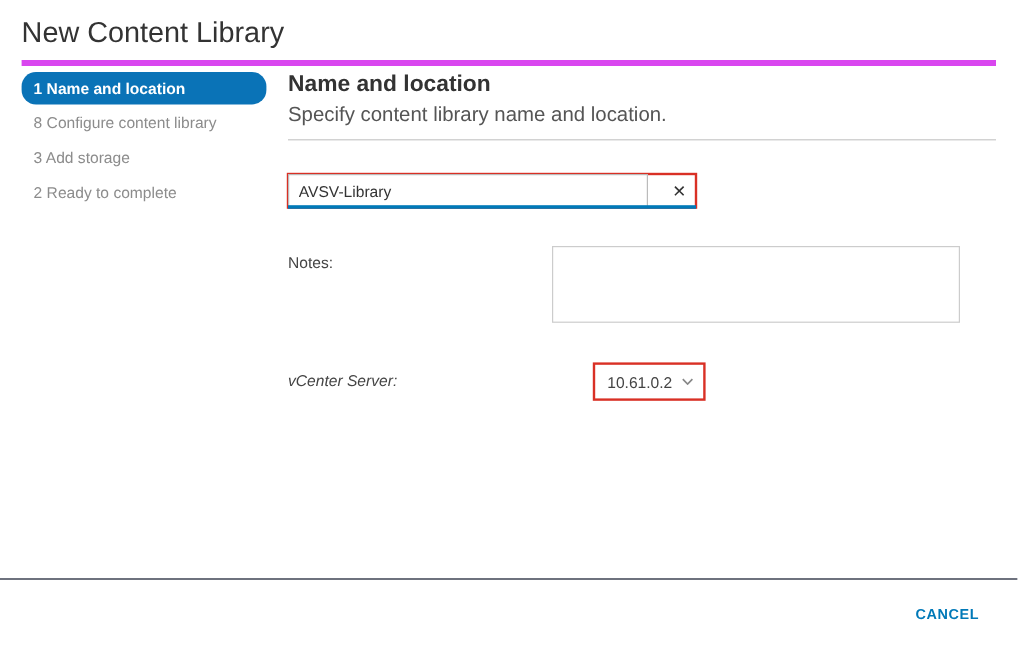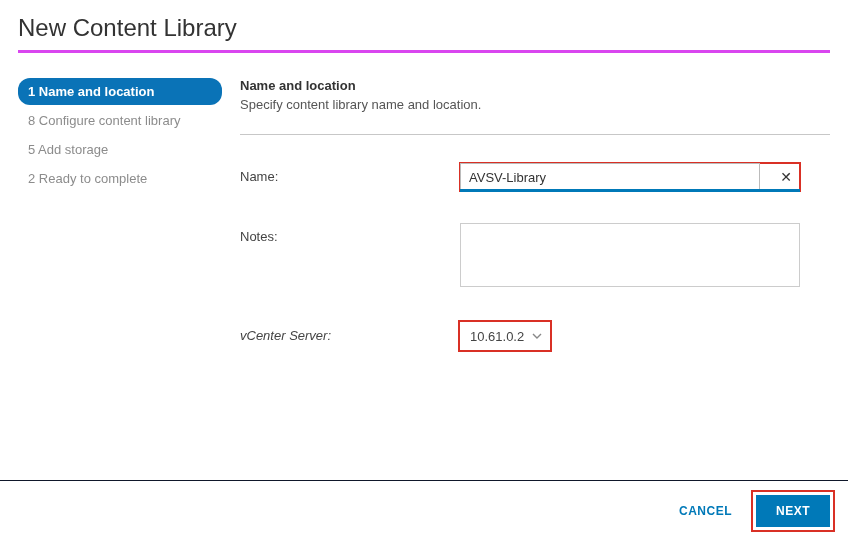--- a/index.html
+++ b/index.html
@@ -16,22 +16,22 @@
       padding: 14px 18px 0 18px;
       height: 100%;
       display: flex;
       flex-direction: column;
     }
     .title {
       font-size: 24px;
       font-weight: 300;
       color: #333;
       padding-bottom: 8px;
-      border-bottom: 3px solid #d946ef;
-      margin-bottom: 25px;
+      border-bottom: 5px solid #d946ef;
+      margin-bottom: 5px;
     }
     .body {
       display: flex;
       flex: 1;
       gap: 18px;
       min-height: 0;
     }
     .sidebar {
       width: 204px;
       flex-shrink: 0;
@@ -47,29 +47,29 @@
       background: #0a73b7;
       color: #fff;
       font-weight: 600;
     }
     .main {
       flex: 1;
       display: flex;
       flex-direction: column;
     }
     .section-title {
-      font-size: 13px;
+      font-size: 19px;
       font-weight: 700;
       color: #333;
       margin-bottom: 4px;
     }
     .section-sub {
-      font-size: 13px;
+      font-size: 17px;
       color: #555;
-      margin-bottom: 22px;
+      margin-bottom: 10px;
     }
     .hr {
       border: none;
       border-top: 1px solid #c7c7c7;
       margin-bottom: 28px;
     }
     .form-row {
       display: flex;
       align-items: flex-start;
       margin-bottom: 32px;
@@ -195,31 +195,30 @@
 </head>
 <body>
 
 <div class="container">
   <div class="title">New Content Library</div>
 
   <div class="body">
     <div class="sidebar">
       <div class="step active">1 Name and location</div>
       <div class="step">8 Configure content library</div>
-      <div class="step">5 Add storage</div>
+      <div class="step">3 Add storage</div>
       <div class="step">2 Ready to complete</div>
     </div>
 
     <div class="main">
       <div class="section-title">Name and location</div>
       <div class="section-sub">Specify content library name and location.</div>
       <hr class="hr">
 
       <div class="form-row">
-        <div class="form-label">Name:</div>
         <div class="form-control">
           <span class="highlight-box">
             <span class="input-wrap">
               <input class="text-input" type="text" value="AVSV-Library" style="">
               <span class="clear-icon">✕</span>
               <span class="focus-underline"></span>
             </span>
           </span>
         </div>
       </div>
@@ -227,34 +226,31 @@
       <div class="form-row">
         <div class="form-label">Notes:</div>
         <div class="form-control">
           <textarea class="notes" style=""></textarea>
         </div>
       </div>
 
       <div class="form-row vcenter-row">
         <div class="form-label">vCenter Server:</div>
         <div class="form-control">
-          <span class="select-highlight" style="display:inline-block;">
+          <span class="select-highlight" style="display:inline-block;margin-left:36px;">
             <span class="select-wrap">
               <span class="select-val">10.61.0.2</span>
               <svg class="chev" width="10" height="6" viewBox="0 0 10 6">
                   <path d="M1 1l4 4 4-4" stroke="#888" stroke-width="1.4" fill="none"></path>
                 </svg>
             </span>
           </span>
         </div>
       </div>
 
       <div style="flex:1"></div>
     </div>
   </div>
 
   <div class="footer">
     <button class="btn-cancel">CANCEL</button>
-    <span class="next-highlight">
-      <button class="btn-next">NEXT</button>
-    </span>
   </div>
 </div>
 
 </body></html>

